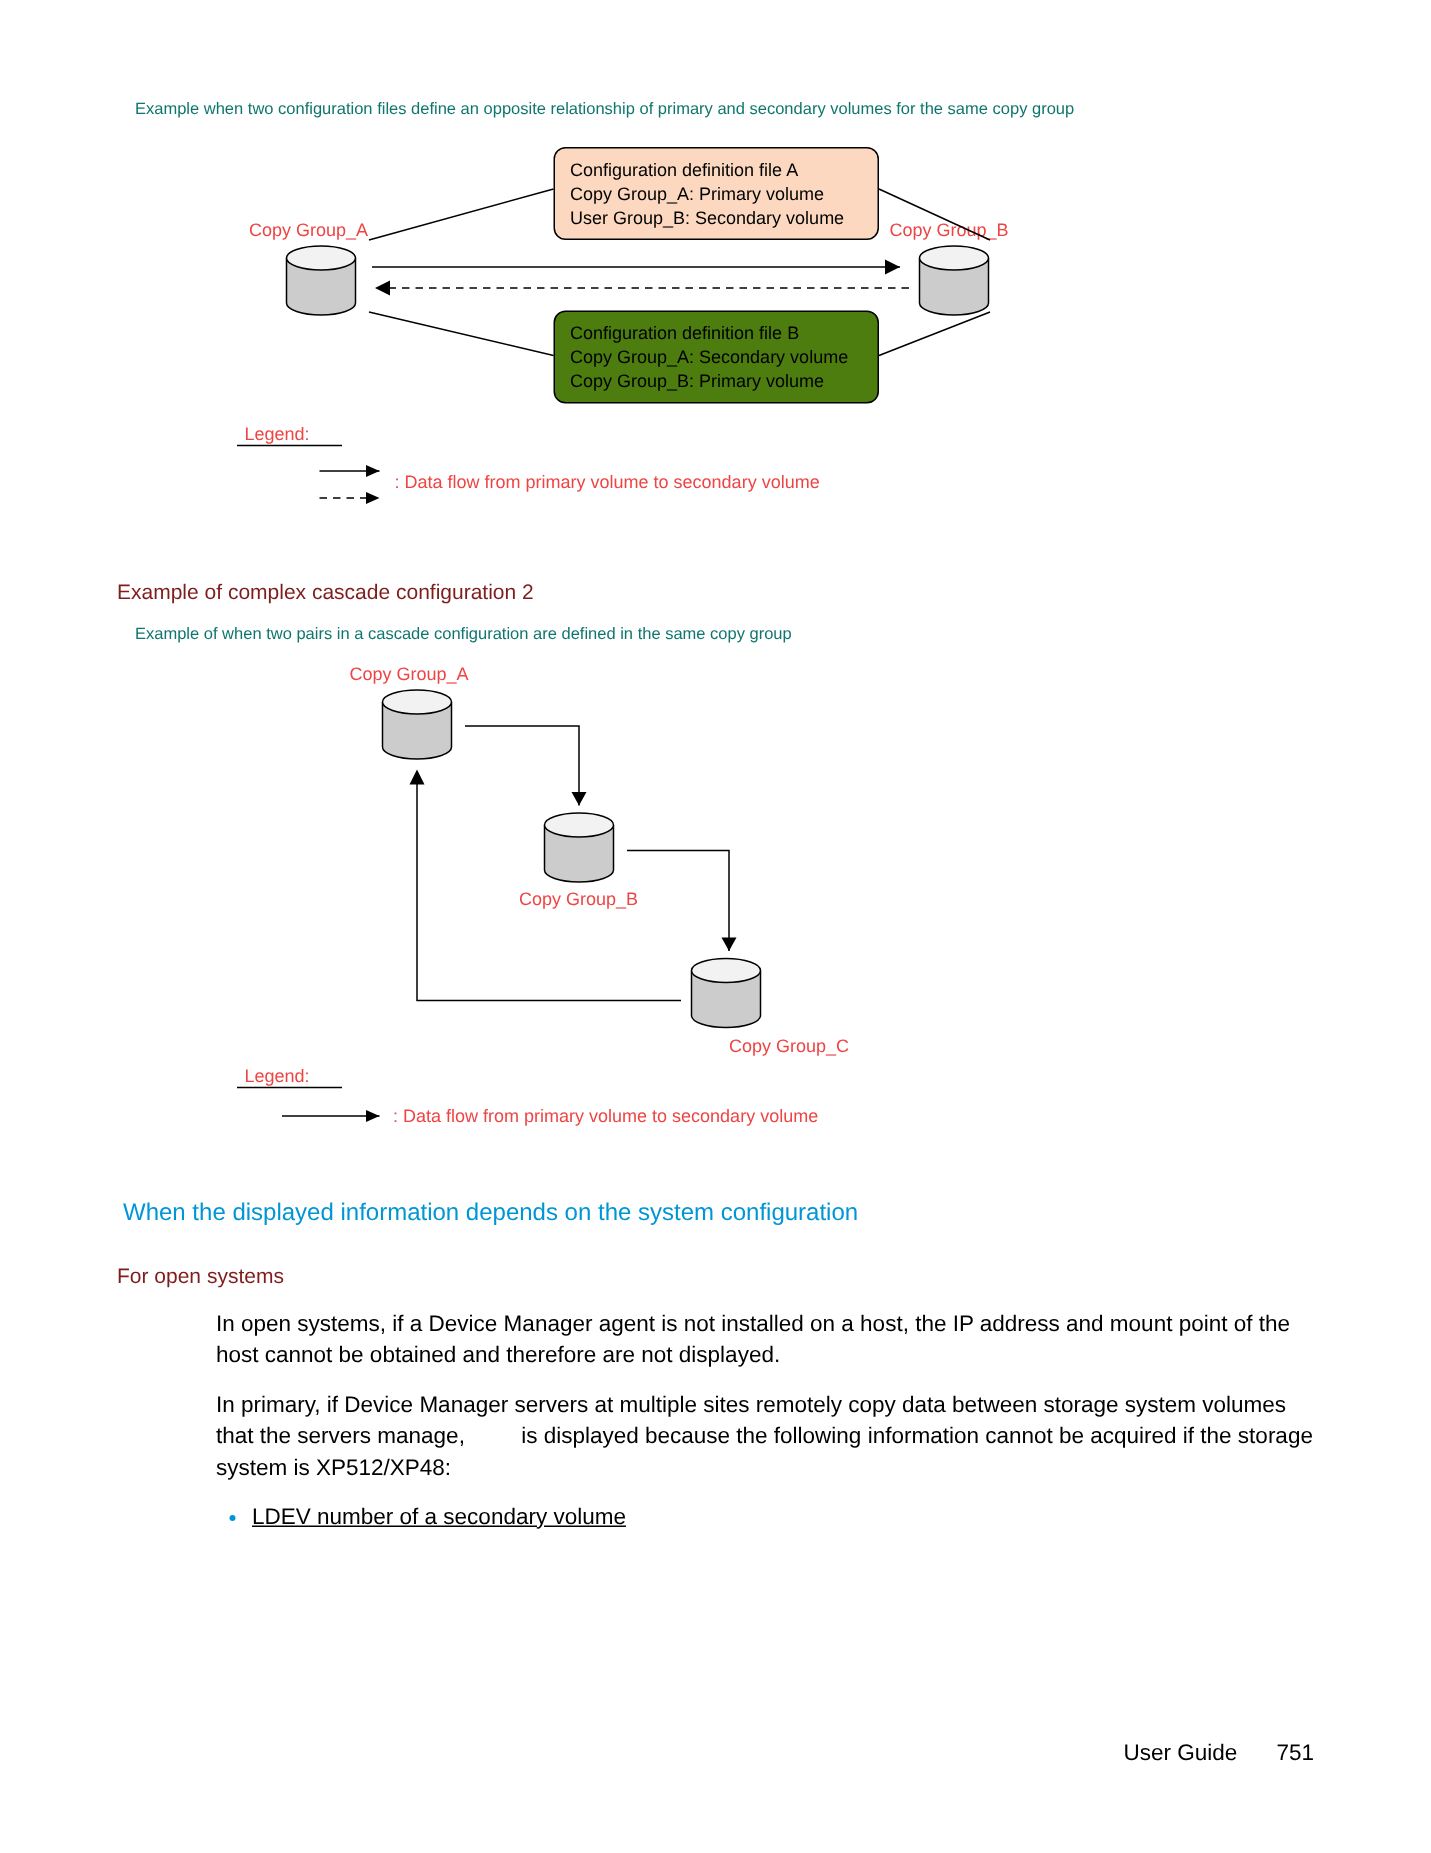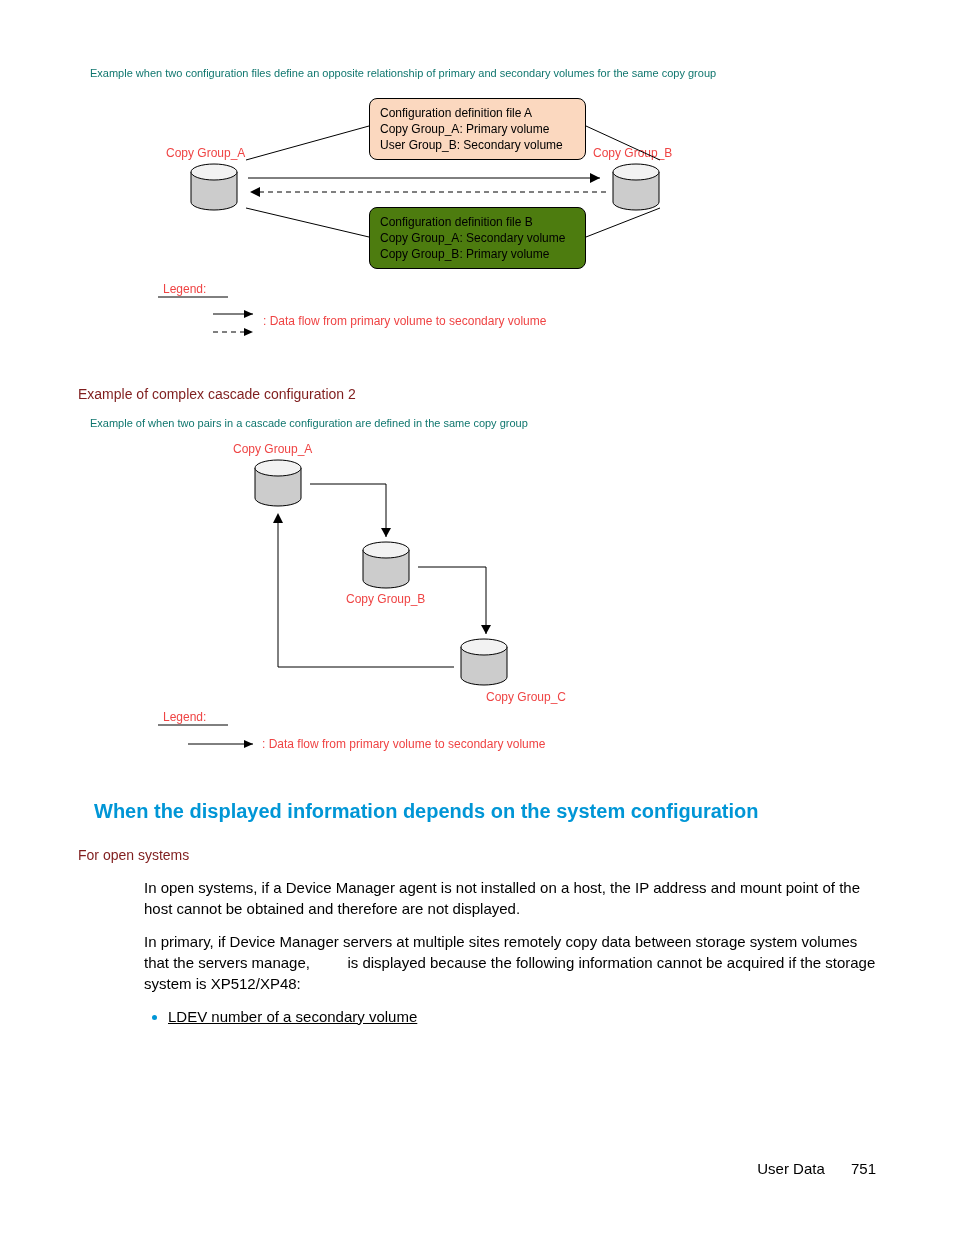--- a/index.html
+++ b/index.html
@@ -24,23 +24,23 @@
     margin-left: 12px;
   }
   .heading-link {
     color: #7f1d1d;
     font-size: 14px;
     font-weight: 300;
     margin: 24px 0 14px 0;
   }
   .heading-large {
     color: #0096d6;
-    font-size: 20px;
-    font-weight: 700;
-    margin: 28px 0 14px 16px;
+    font-size: 16px;
+    font-weight: 400;
+    margin: 28px 0 14px 4px;
   }
   .body-text {
     font-size: 15px;
     line-height: 1.4;
     margin: 0 0 12px 0;
   }
   .indent {
     margin-left: 66px;
   }
   ul.bullet {
@@ -214,17 +214,17 @@
 
   <p class="body-text indent">
     <span>In primary, if Device Manager servers at multiple sites remotely copy data between storage system volumes that the servers manage, </span>&nbsp;&nbsp;&nbsp;&nbsp;&nbsp;&nbsp;&nbsp;<span> is displayed because the following information cannot be acquired if the storage system is XP512/XP48:</span>
   </p>
 
   <ul class="bullet">
     <li>LDEV number of a secondary volume</li>
   </ul>
 
   <div class="footer">
-    <span>User Data</span>
+    <span>User Guide</span>
     <span class="pn">751</span>
   </div>
 
 </div>
 
 </body></html>

